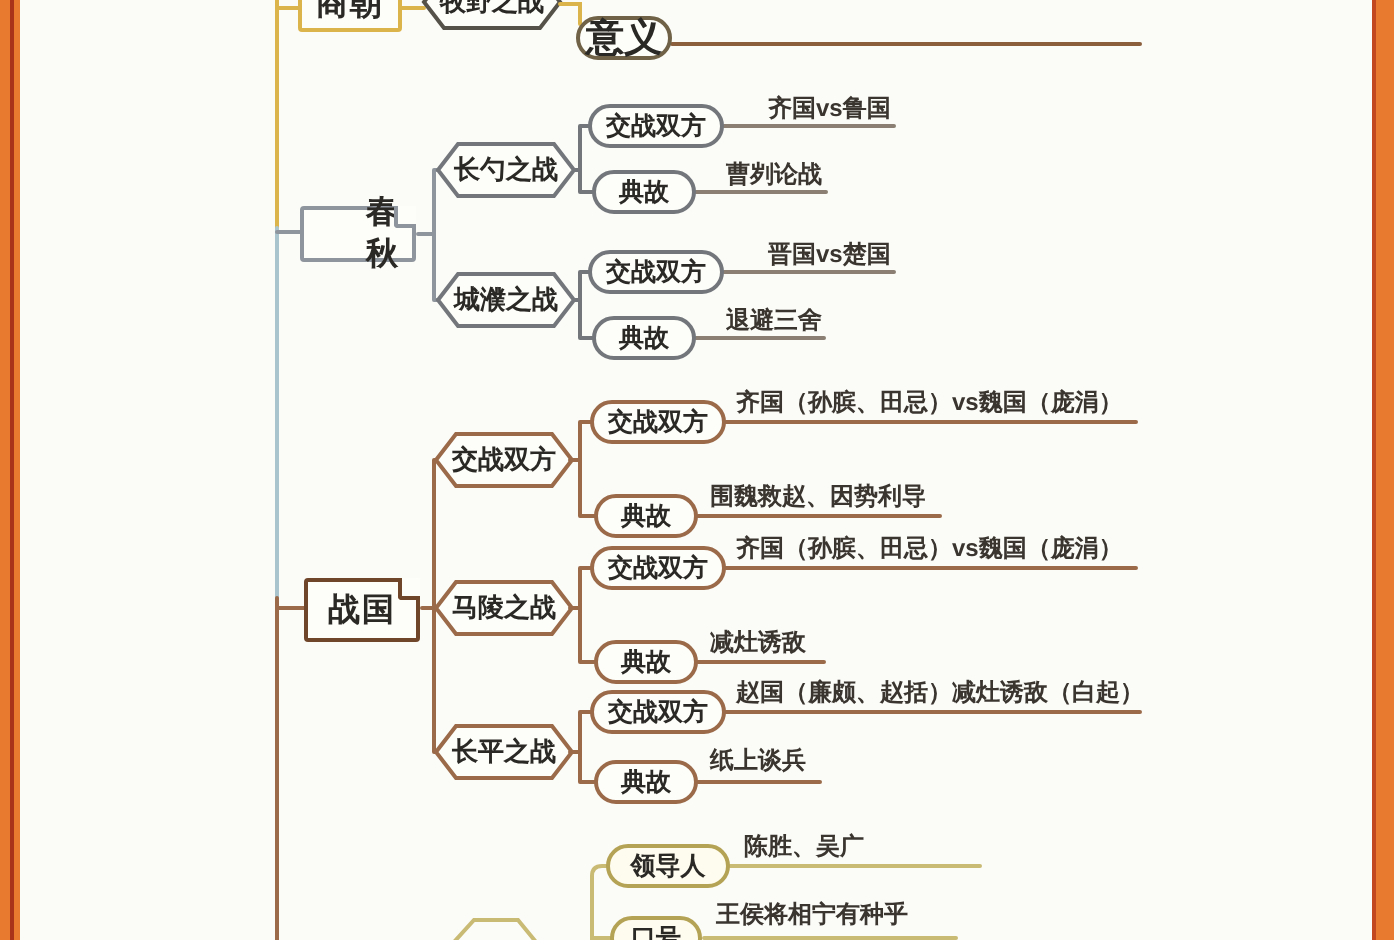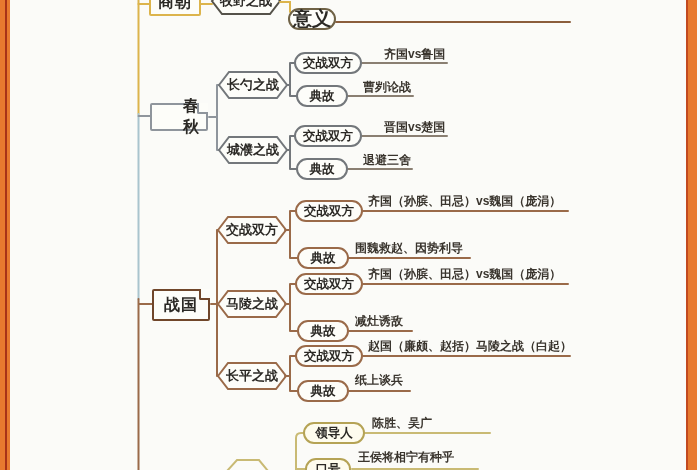--- a/index.html
+++ b/index.html
@@ -134,21 +134,21 @@
 
   <div class="node val" style="left:384px;top:46px;">齐国vs鲁国</div>
   <div class="node val" style="left:363px;top:79px;">曹刿论战</div>
   <div class="node val" style="left:384px;top:119px;">晋国vs楚国</div>
   <div class="node val" style="left:363px;top:152px;">退避三舍</div>
 
   <div class="node val" style="left:368px;top:193px;">齐国（孙膑、田忌）vs魏国（庞涓）</div>
   <div class="node val" style="left:355px;top:240px;">围魏救赵、因势利导</div>
   <div class="node val" style="left:368px;top:266px;">齐国（孙膑、田忌）vs魏国（庞涓）</div>
   <div class="node val" style="left:355px;top:313px;text-align:center;">减灶诱敌</div>
-  <div class="node val" style="left:368px;top:338px;">赵国（廉颇、赵括）马陵之战（白起）</div>
+  <div class="node val" style="left:368px;top:338px;">赵国（廉颇、赵括）减灶诱敌（白起）</div>
   <div class="node val" style="left:355px;top:372px;">纸上谈兵</div>
 
   <div class="node val" style="left:372px;top:415px;">陈胜、吴广</div>
   <div class="node val" style="left:358px;top:449px;">王侯将相宁有种乎</div>
 
   <div class="bar" style="left:0;width:10px;background:var(--frame-orange,#e87a2f);">
     <div class="stripe" style="left:5px;width:2px;background:var(--frame-stripe-left,#a83318);"></div>
   </div>
   <div class="bar" style="left:686px;width:11px;background:var(--frame-orange,#e87a2f);">
     <div class="stripe" style="left:0;width:2px;background:var(--frame-stripe-right,#c2491f);"></div>

